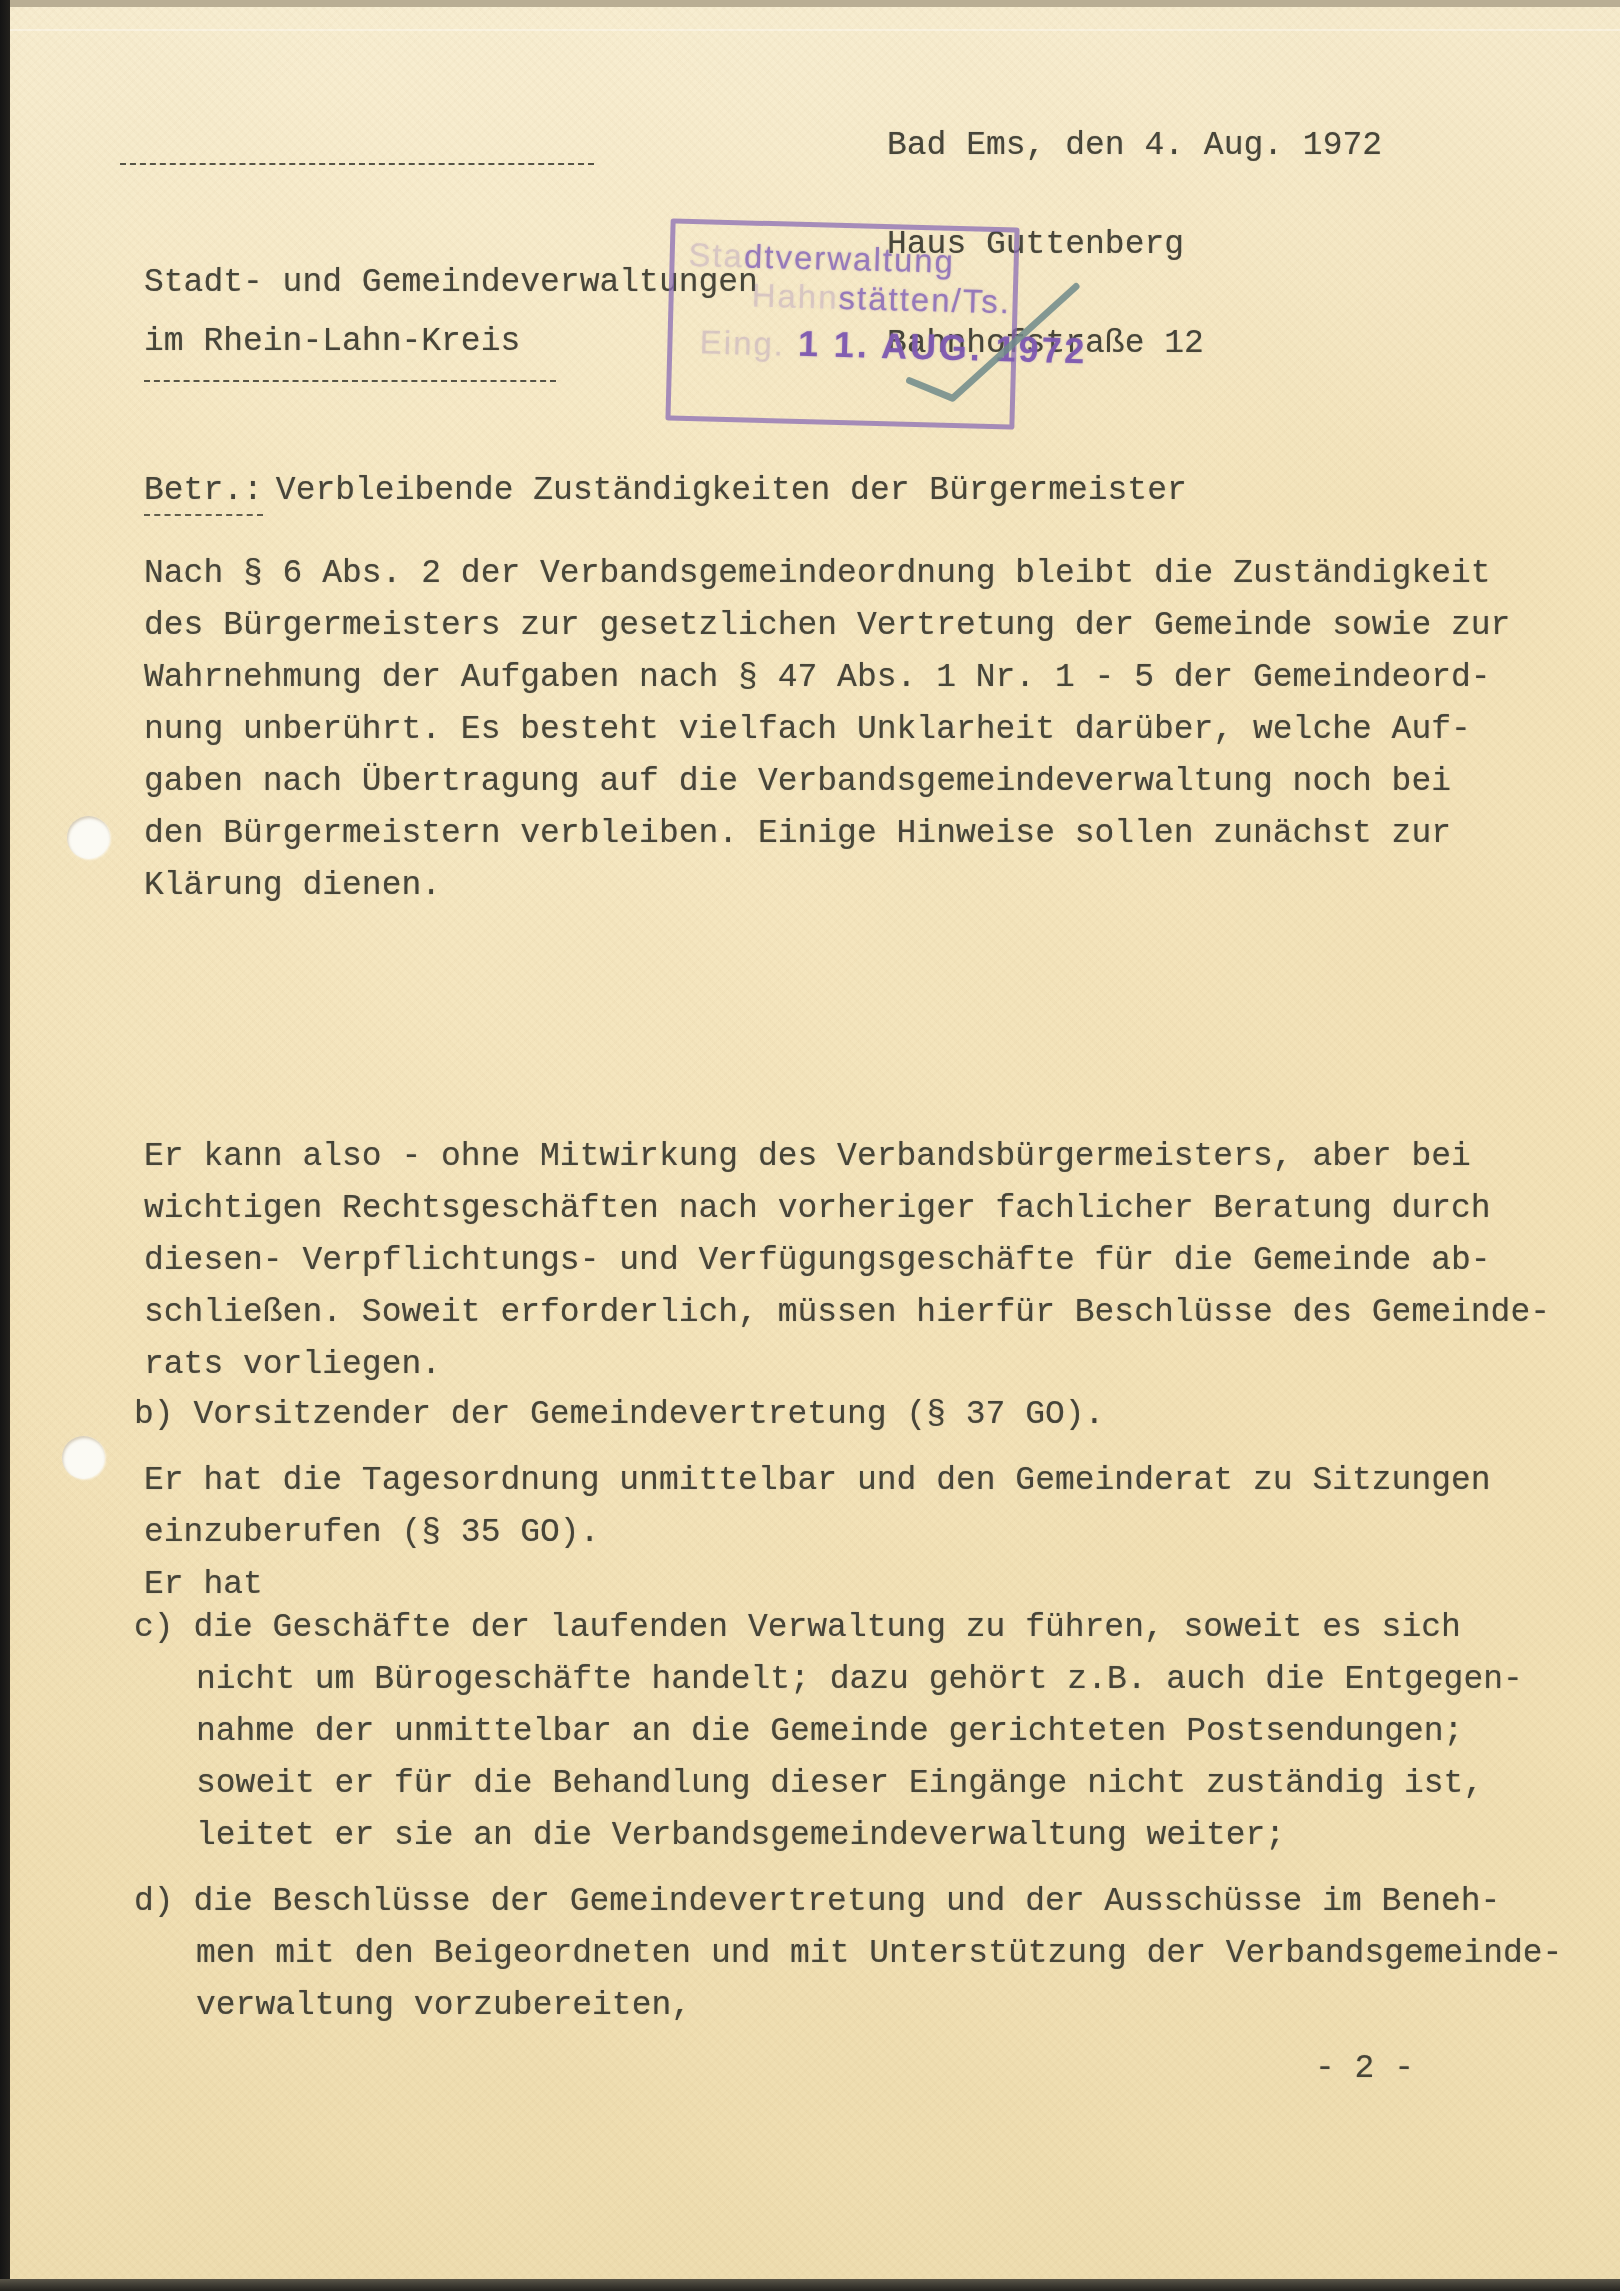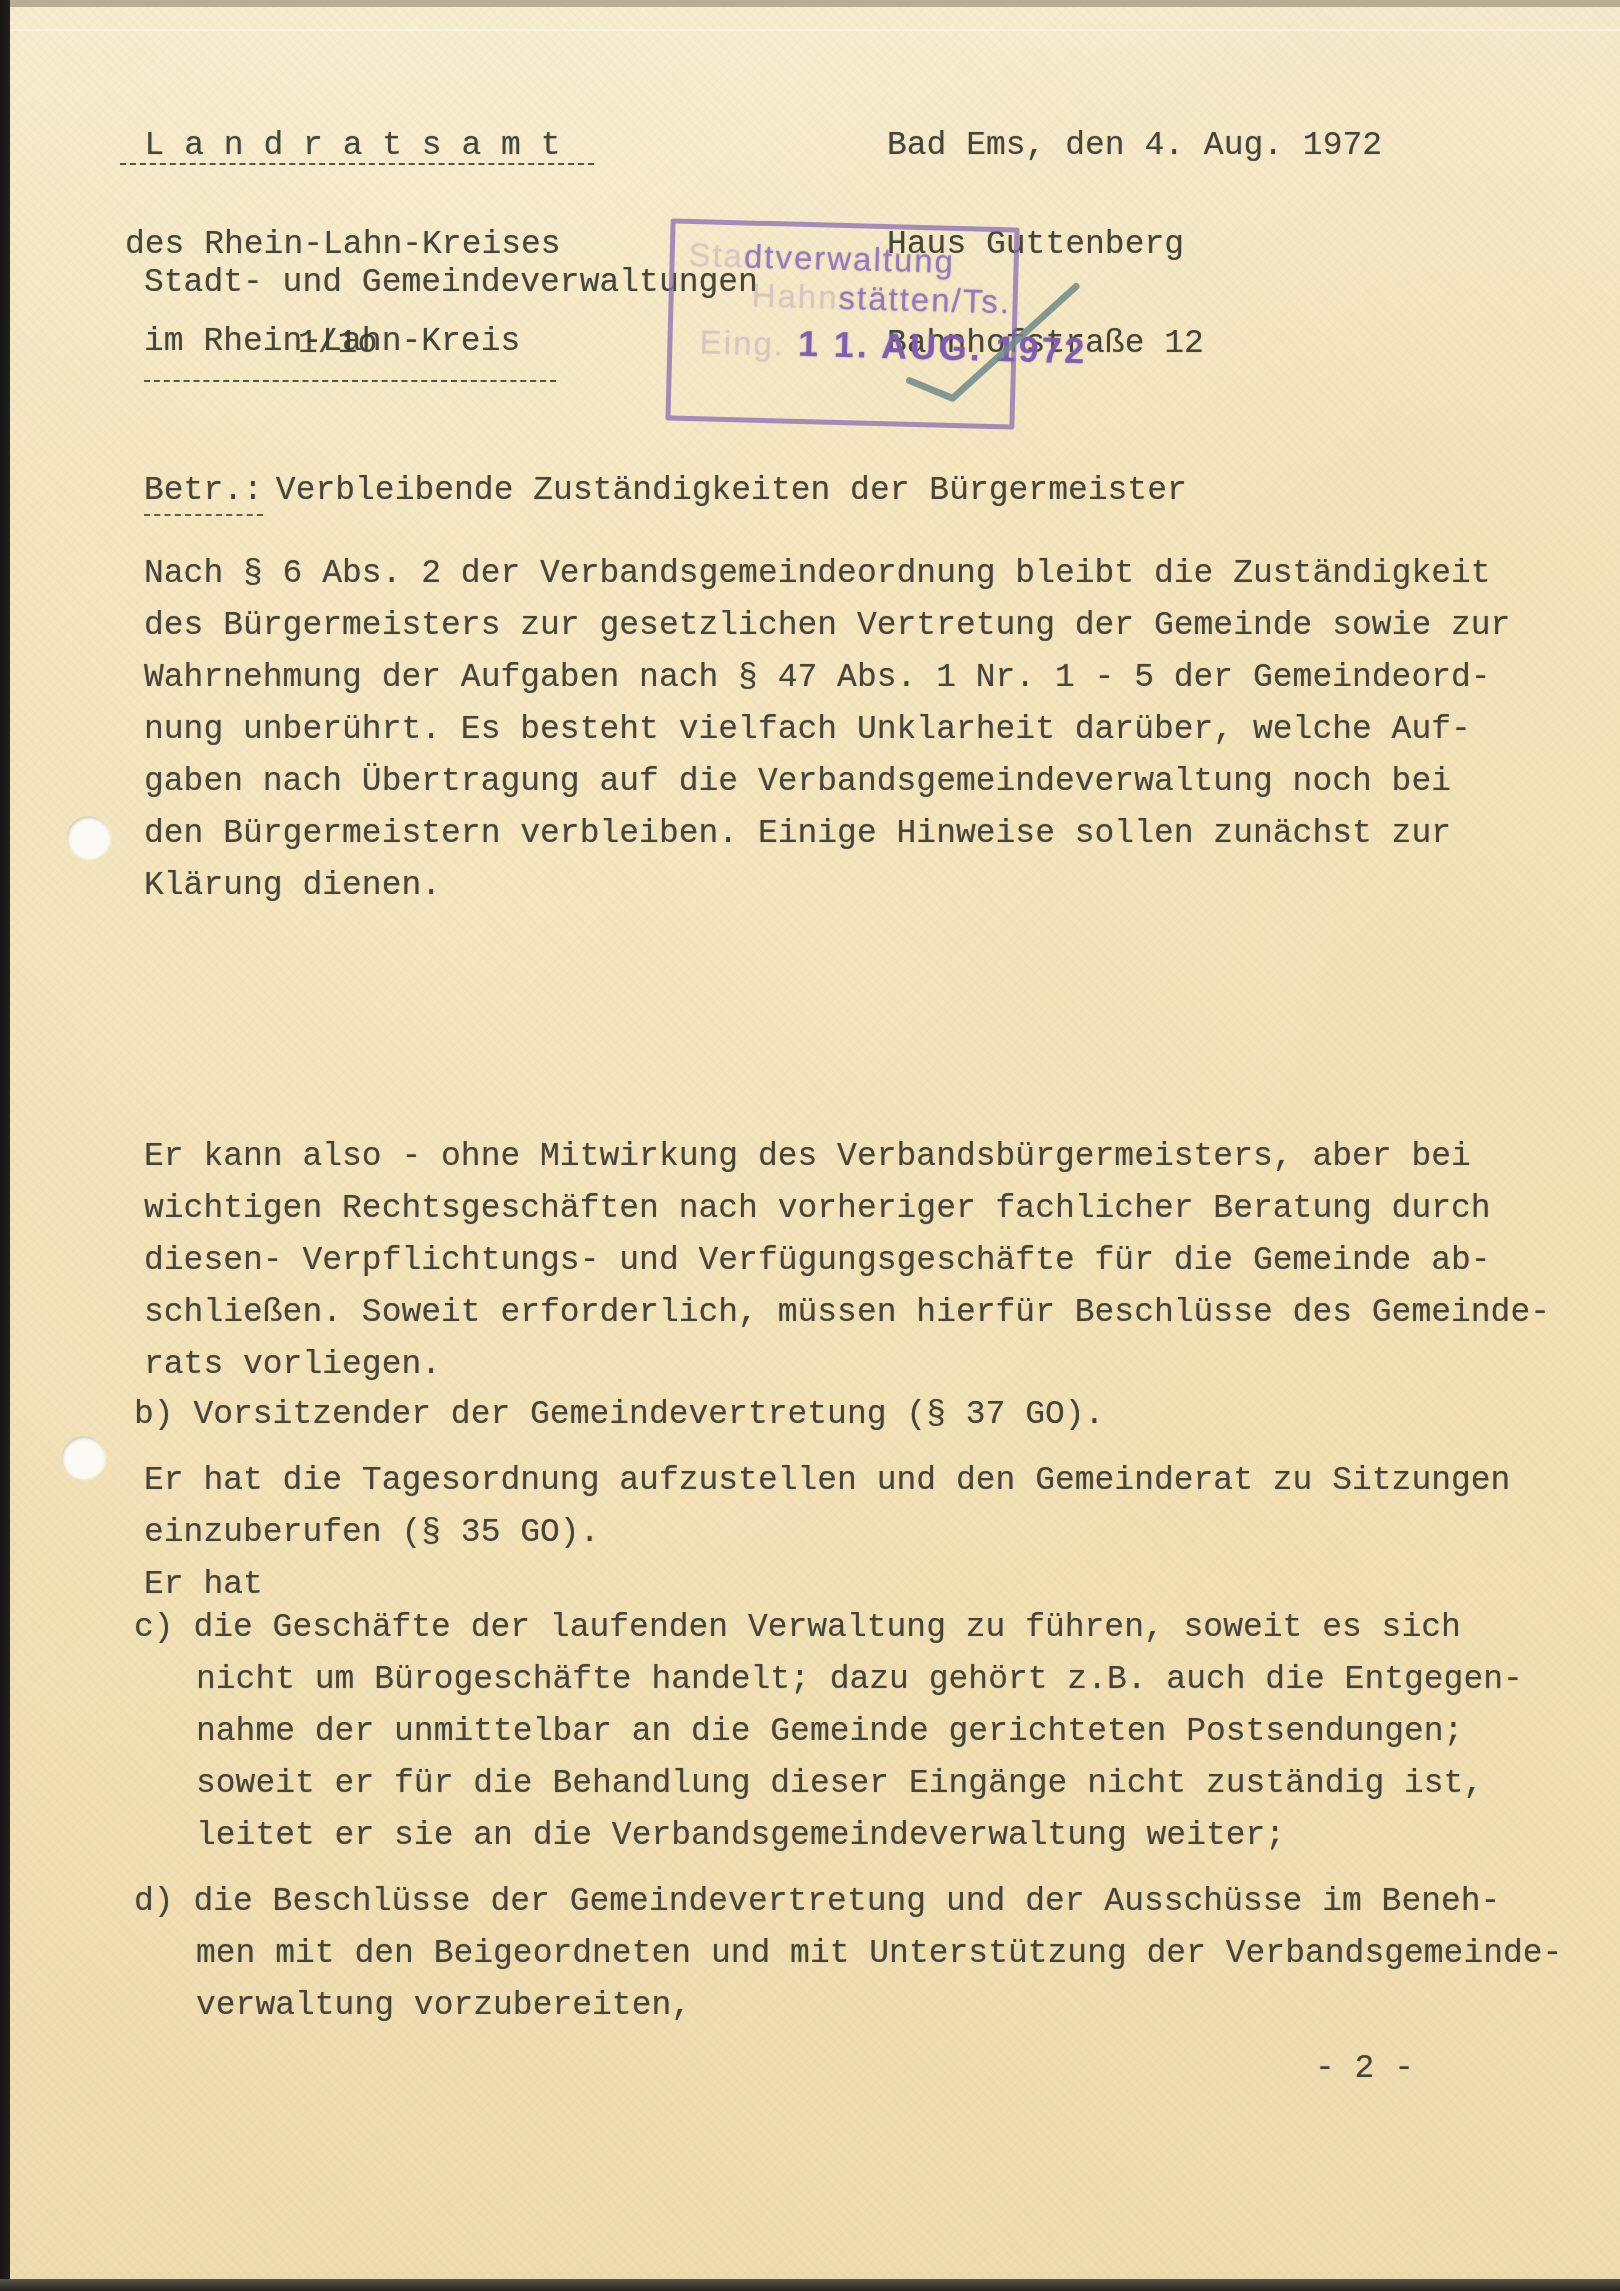--- a/index.html
+++ b/index.html
@@ -66,25 +66,20 @@
   .s-date{font-weight:bold;font-size:36px;letter-spacing:2.9px;color:rgba(126,90,176,0.95);}
   .pen{position:absolute;inset:0;pointer-events:none;}
 </style>
 </head>
 <body>
 
 <div class="page">
   <div class="texture"></div>
   <div class="crease"></div>
 
-  <div class="abs hdr tw" style="left:125px;top:63px;">
-    <div class="line hdr-l1">L a n d r a t s a m t</div>
-    <div class="line">des Rhein-Lahn-Kreises</div>
-    <div class="line hdr-l3">1/1o</div>
-  </div>
   <div class="abs dash-ul" style="left:120px;top:163px;width:474px;"></div>
 
   <div class="abs hdr tw" style="left:887px;top:63px;">
     <div class="line">Bad Ems, den 4. Aug. 1972</div>
     <div class="line">Haus Guttenberg</div>
     <div class="line">Bahnhofstraße 12</div>
   </div>
 
   <div class="abs tw" style="left:144px;top:257px;line-height:52px;">Stadt- und Gemeindeverwaltungen</div>
   <div class="abs tw" style="left:144px;top:316px;line-height:52px;">im Rhein-Lahn-Kreis</div>
@@ -97,21 +92,21 @@
   </div>
   <svg class="pen" width="1620" height="2292" viewBox="0 0 1653 2338">
     <path d="M 928 388 L 972 406 L 1098 292" fill="none" stroke="#6e8a8a" stroke-width="7" stroke-linecap="round" stroke-linejoin="round" opacity="0.85"></path>
   </svg>
 
   <div class="abs tw" style="left:144px;top:465px;"><span class="subject-label">Betr.:</span><span class="subject-text">Verbleibende Zuständigkeiten der Bürgermeister</span></div>
 
   <div class="abs tw" style="left:144px;top:548px;"><div class="line">Nach § 6 Abs. 2 der Verbandsgemeindeordnung bleibt die Zuständigkeit</div><div class="line">des Bürgermeisters zur gesetzlichen Vertretung der Gemeinde sowie zur</div><div class="line">Wahrnehmung der Aufgaben nach § 47 Abs. 1 Nr. 1 - 5 der Gemeindeord-</div><div class="line">nung unberührt. Es besteht vielfach Unklarheit darüber, welche Auf-</div><div class="line">gaben nach Übertragung auf die Verbandsgemeindeverwaltung noch bei</div><div class="line">den Bürgermeistern verbleiben. Einige Hinweise sollen zunächst zur</div><div class="line">Klärung dienen.</div></div>
   <div class="abs tw" style="left:144px;top:1131px;"><div class="line">Er kann also - ohne Mitwirkung des Verbandsbürgermeisters, aber bei</div><div class="line">wichtigen Rechtsgeschäften nach vorheriger fachlicher Beratung durch</div><div class="line">diesen- Verpflichtungs- und Verfügungsgeschäfte für die Gemeinde ab-</div><div class="line">schließen. Soweit erforderlich, müssen hierfür Beschlüsse des Gemeinde-</div><div class="line">rats vorliegen.</div></div>
   <div class="abs tw" style="left:134px;top:1389px;"><div class="line">b) Vorsitzender der Gemeindevertretung (§ 37 GO).</div></div>
-  <div class="abs tw" style="left:144px;top:1455px;"><div class="line">Er hat die Tagesordnung aufzustellen und den Gemeinderat zu Sitzungen</div><div class="line">einzuberufen (§ 35 GO).</div><div class="line">Er hat</div></div>
+  <div class="abs tw" style="left:144px;top:1455px;"><div class="line">Er hat die Tagesordnung unmittelbar und den Gemeinderat zu Sitzungen</div><div class="line">einzuberufen (§ 35 GO).</div><div class="line">Er hat</div></div>
   <div class="abs tw hang" style="left:134px;top:1602px;"><div class="line">c) die Geschäfte der laufenden Verwaltung zu führen, soweit es sich</div><div class="line">nicht um Bürogeschäfte handelt; dazu gehört z.B. auch die Entgegen-</div><div class="line">nahme der unmittelbar an die Gemeinde gerichteten Postsendungen;</div><div class="line">soweit er für die Behandlung dieser Eingänge nicht zuständig ist,</div><div class="line">leitet er sie an die Verbandsgemeindeverwaltung weiter;</div></div>
   <div class="abs tw hang" style="left:134px;top:1876px;"><div class="line">d) die Beschlüsse der Gemeindevertretung und der Ausschüsse im Beneh-</div><div class="line">men mit den Beigeordneten und mit Unterstützung der Verbandsgemeinde-</div><div class="line">verwaltung vorzubereiten,</div></div>
 
   <div class="abs tw" style="left:1315px;top:2043px;">- 2 -</div>
 
   <div class="hole" style="left:67px;top:816px;"></div>
   <div class="hole" style="left:62px;top:1436px;"></div>
 
   <div class="edge-top"></div>
   <div class="edge-left"></div>

